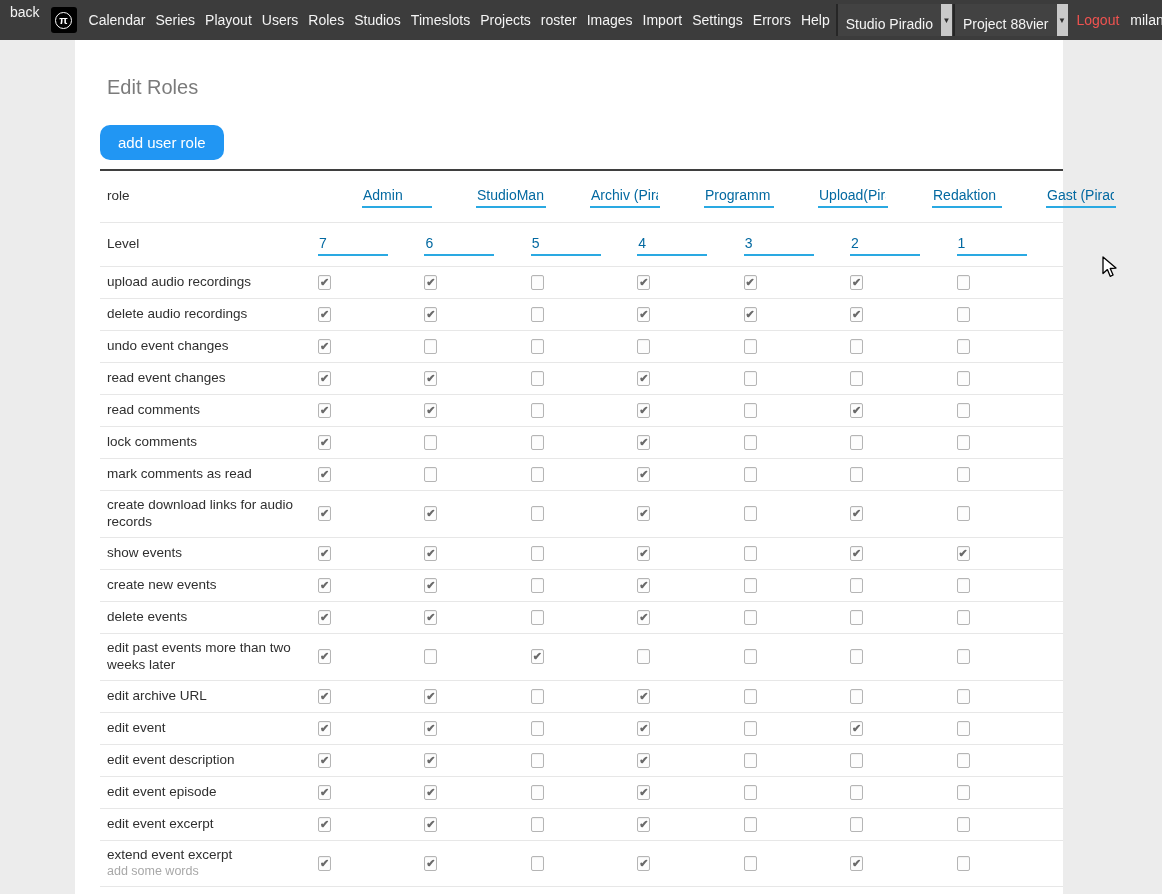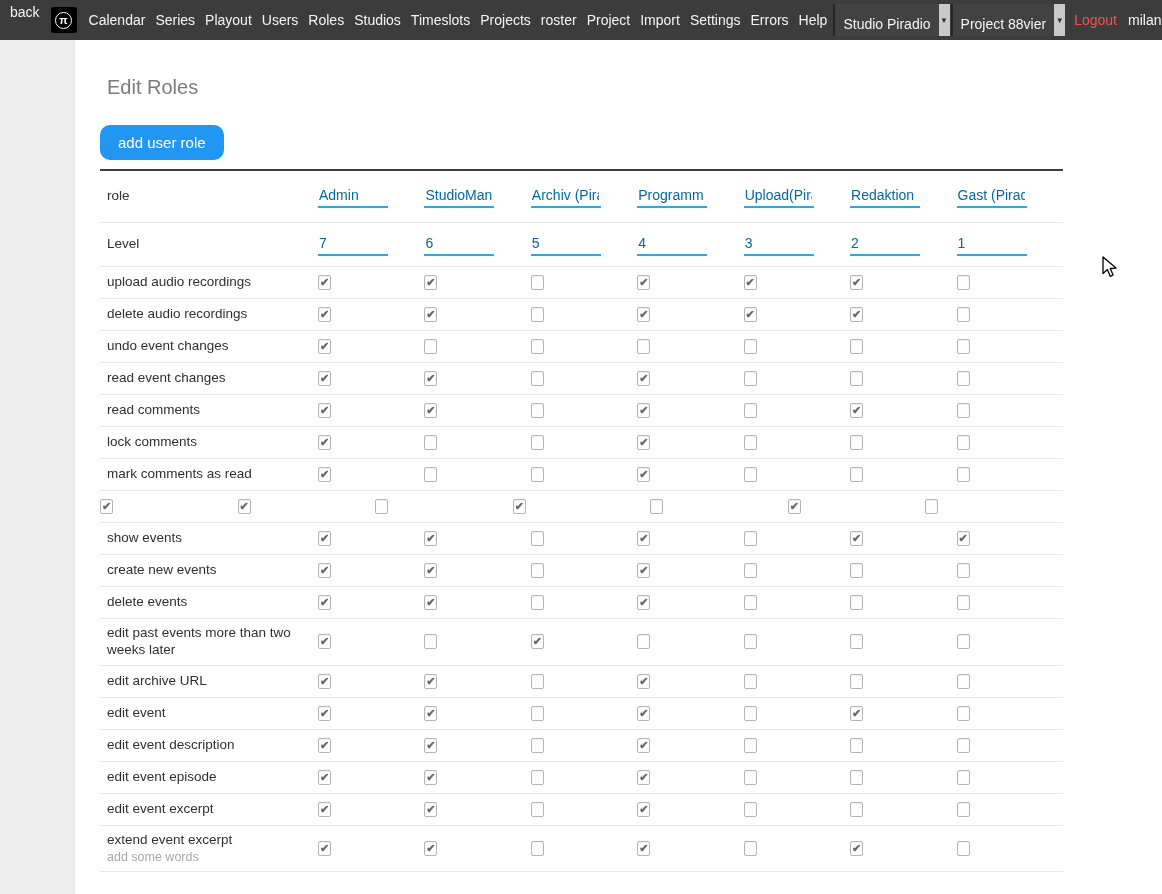--- a/index.html
+++ b/index.html
@@ -37,39 +37,39 @@
   .caret-strip {
     width:11px; background:#c9c9c9; color:#2e2e2e;
     display:flex; align-items:center; justify-content:center;
     font-size:8px;
   }
   .nav-logout { padding:0 9px; color:#ef5350; line-height:40px; cursor:pointer; }
   .nav-user   { padding:0 10px 0 2px; line-height:40px; }
 
   
   .content {
-    position:absolute; top:40px; left:75px; width:1088px; height:854px;
+    position:absolute; top:40px; left:75px; width:988px; height:854px;
     background:#ffffff; padding-left:25px;
   }
   .page-title {
     margin:36px 0 0 7px; font-size:20px; font-weight:400; color:#7b7b7b;
   }
   .add-btn {
     margin-top:26px; height:35px; padding:0 18px;
     background:#2196f3; color:#fff; border:none; border-radius:10px;
     font-family:"Liberation Sans", sans-serif; font-size:15px; cursor:pointer;
     display:block;
   }
 
   .rtable { margin-top:9px; width:963px; border-top:2px solid #3f3f3f; }
   .trow {
     display:flex; align-items:center; border-bottom:1px solid #e7e7e7;
     min-height:32px;
   }
-  .trow.hdr { min-height:52px; }
+  .trow.hdr { min-height:52px;gap:44px; }
   .trow.lvl { min-height:44px; }
   .tlabel {
     flex:0 0 218px; padding:6px 12px 6px 7px; font-size:13.5px; color:#2f2f2f;
     line-height:1.25;
   }
   .plabel { display:block; }
   .phint  { display:block; color:#a8a8a8; font-size:12.5px; margin-top:1px; }
   .phint:empty { display:none; }
   .tcell { flex:1 1 0; display:flex; align-items:center; }
 
@@ -100,21 +100,21 @@
   <span id="nav-items" style="display:flex">
       <span class="nav-item">Calendar</span>
       <span class="nav-item">Series</span>
       <span class="nav-item">Playout</span>
       <span class="nav-item">Users</span>
       <span class="nav-item">Roles</span>
       <span class="nav-item">Studios</span>
       <span class="nav-item">Timeslots</span>
       <span class="nav-item">Projects</span>
       <span class="nav-item">roster</span>
-      <span class="nav-item">Project</span>
+      <span class="nav-item">Images</span>
       <span class="nav-item">Import</span>
       <span class="nav-item">Settings</span>
       <span class="nav-item">Errors</span>
       <span class="nav-item">Help</span>
     </span>
   <span class="nav-spacer"></span>
   <span class="nav-select">
     <span class="sel-label">Studio Piradio</span>
     <span class="caret-strip">▼</span>
   </span>
@@ -363,20 +363,24 @@
             <span class="cb"></span>
           </div>
           <div class="tcell">
             <span class="cb"></span>
           </div>
           <div class="tcell">
             <span class="cb"></span>
           </div>
         </div>
         <div class="trow perm">
+    <div class="tlabel">
+      <span class="plabel">create download links for audio records</span>
+
+    </div>
   <div class="tcell">
             <span class="cb checked">✔</span>
           </div>
           <div class="tcell">
             <span class="cb checked">✔</span>
           </div>
           <div class="tcell">
             <span class="cb"></span>
           </div>
           <div class="tcell">

